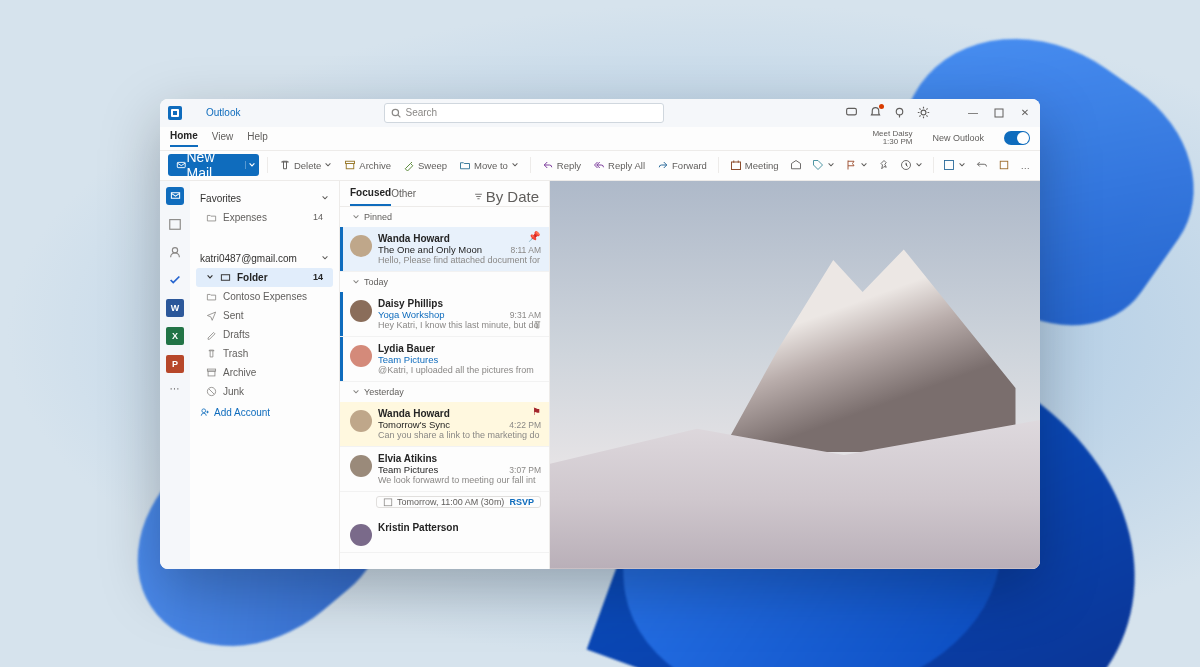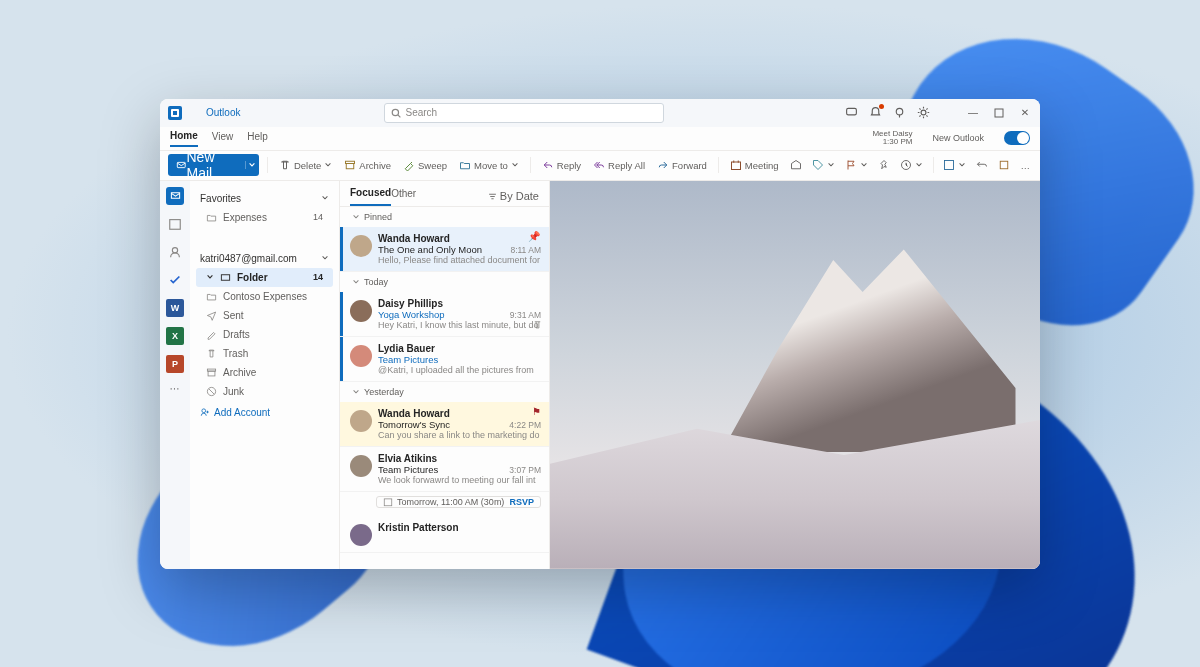--- a/index.html
+++ b/index.html
@@ -76,21 +76,21 @@
   .sb-item .cnt { margin-left:auto; font-size:9px;}
   .sb-item.sel { background:#e1edfb; color:#242424; font-weight:600;}
   .sb-item .fico{width:11px;height:11px;display:inline-block;}
   .sb-add { color:#0f6cbd; padding:6px 4px; font-size:10px; cursor:pointer; display:flex; gap:4px; align-items:center;}
 
   
   .mlist { width:210px; border-right:1px solid #edebe9; display:flex; flex-direction:column; min-height:0;}
   .mlist-tabs { display:flex; align-items:center; padding:6px 10px 0; font-size:10px; border-bottom:1px solid #edebe9;}
   .mlist-tabs .mt { padding-bottom:6px; color:#605e5c; cursor:pointer;}
   .mlist-tabs .mt.active{ color:#242424; font-weight:600; border-bottom:2px solid #0f6cbd;}
-  .mlist-tabs .sort { margin-left:auto; font-size:11px; color:#605e5c; display:flex; gap:3px; align-items:center;}
+  .mlist-tabs .sort { margin-left:auto; font-size:15px; color:#605e5c; display:flex; gap:3px; align-items:center;}
   .mgroup { font-size:9px; color:#605e5c; padding:5px 12px; display:flex; gap:4px; align-items:center;}
   .scroll { overflow-y:auto;}
   .msg { display:flex; gap:6px; padding:6px 8px 6px 10px; border-bottom:1px solid #f2f2f2; cursor:pointer; position:relative;}
   .msg .av { width:22px;height:22px;border-radius:50%; background:#bfa78a; flex-shrink:0; margin-top:2px;}
   .msg .av.b{background:#8a6d5a;} .msg .av.c{background:#d48a7a;} .msg .av.d{background:#9a8a7a;} .msg .av.e{background:#7a6a8a;}
   .msg .mm{flex:1; min-width:0;}
   .msg .from{font-size:10px; font-weight:600; color:#242424;}
   .msg .subj{font-size:9.5px; color:#242424;}
   .msg .subj.link{color:#0f6cbd;}
   .msg .prev{font-size:9px; color:#8a8886; white-space:nowrap; overflow:hidden; text-overflow:ellipsis;}

